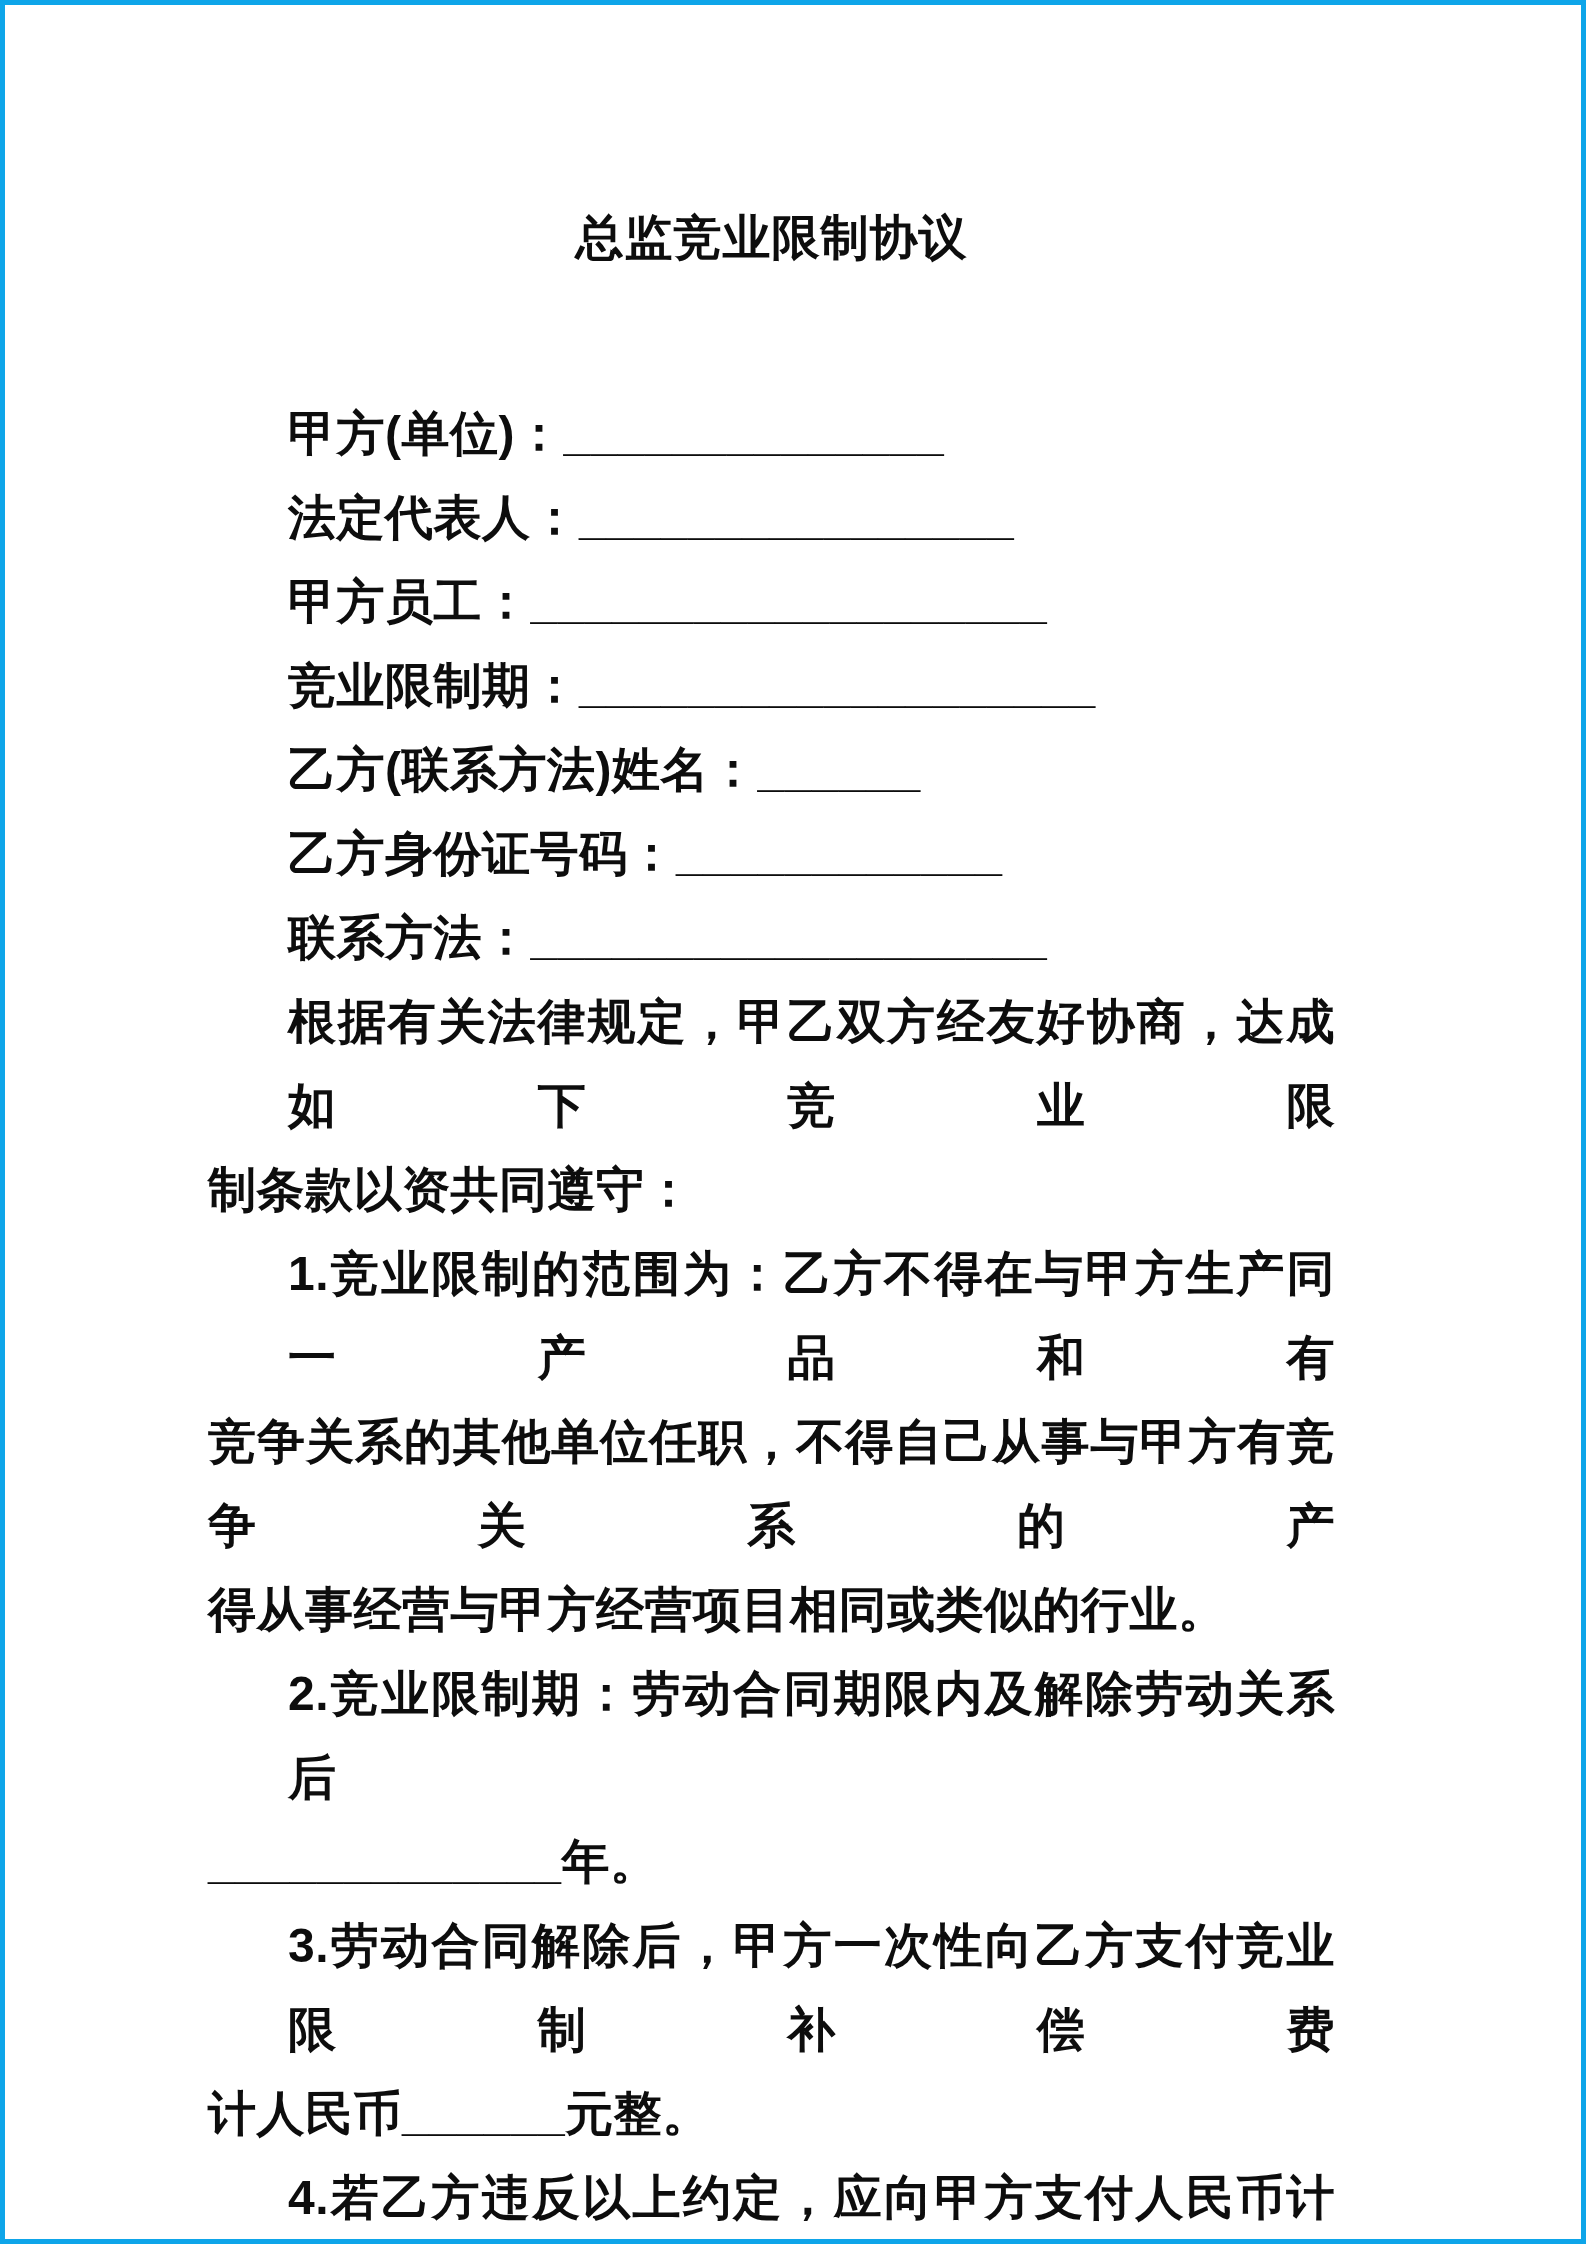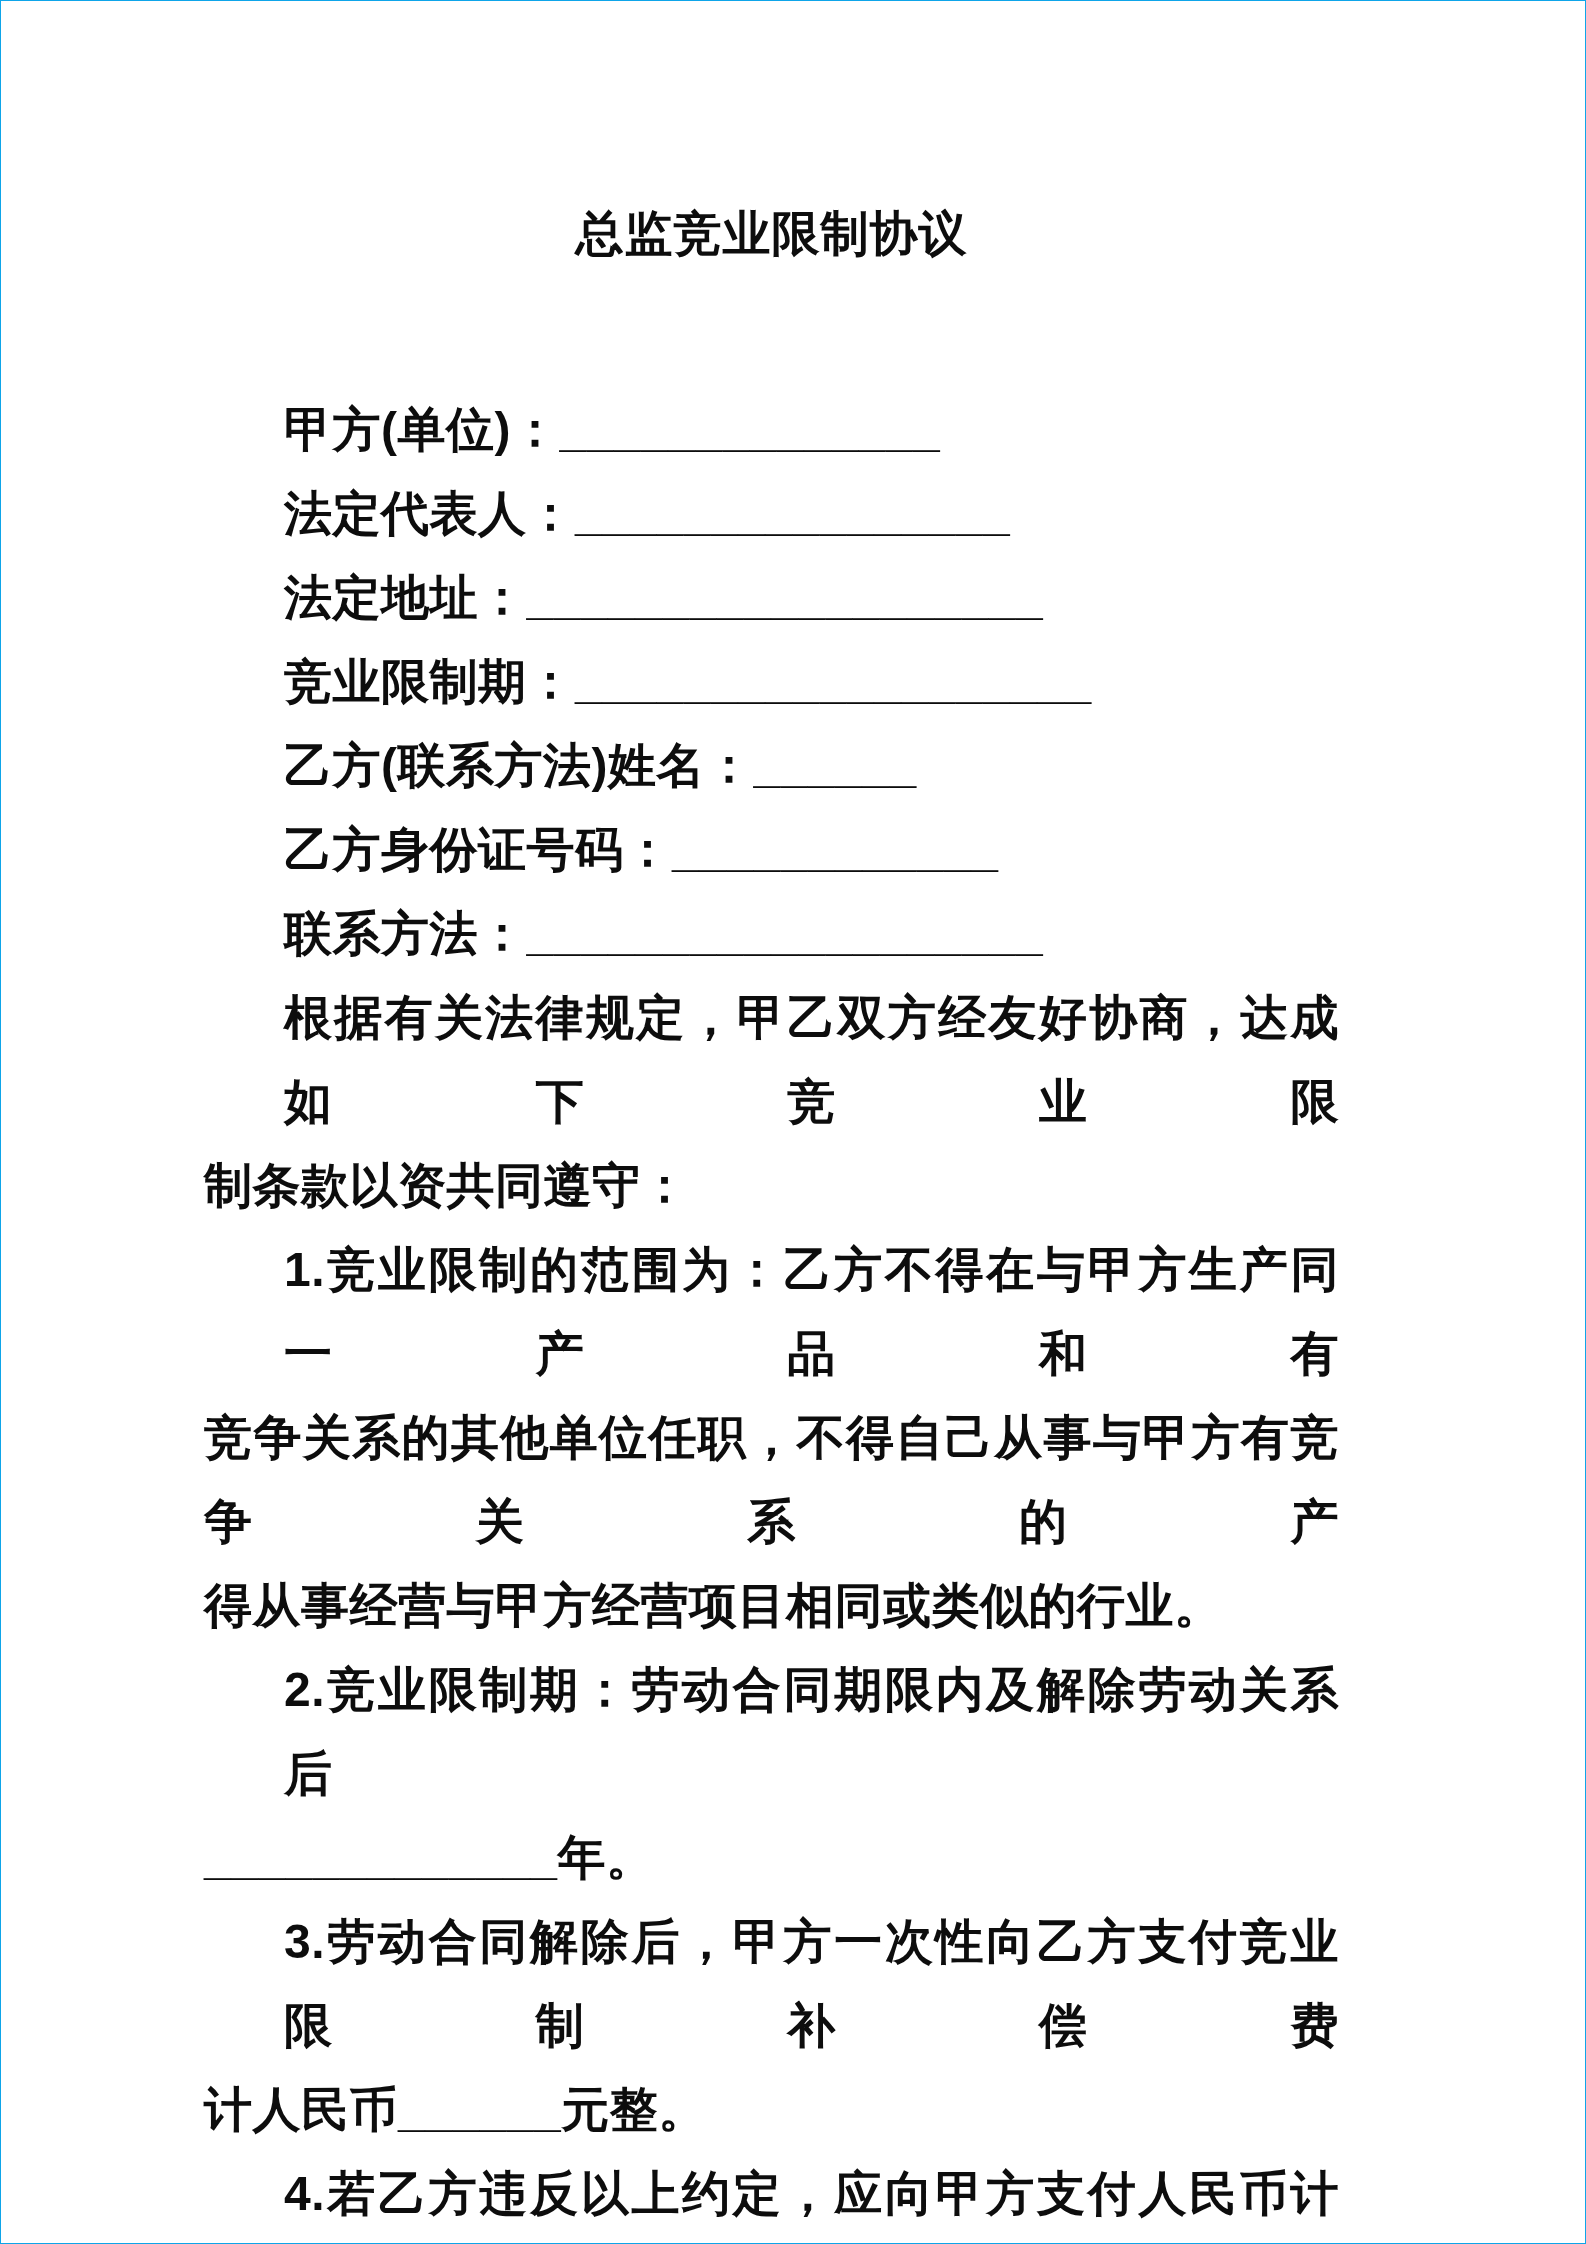--- a/index.html
+++ b/index.html
@@ -2,21 +2,21 @@
 <html><head>
 <meta charset="utf-8">
 <style>
   html, body { margin: 0; padding: 0; background: #ffffff; }
   .page {
     position: relative;
     width: 1586px;
     height: 2244px;
     box-sizing: border-box;
     background: #ffffff;
-    border: 1px solid #0ea5e9;
+    border: 5px solid #0ea5e9;
     padding: 206px 246px 0 203px;
     font-family: "Liberation Sans", sans-serif;
     font-weight: 700;
     color: #0d0d0d;
     overflow: hidden;
   }
   .doc-title {
     margin: 0;
     font-size: 48px;
     line-height: 54px;
@@ -42,21 +42,21 @@
   }
 </style>
 </head>
 <body>
 
 <div class="page">
   <h1 class="doc-title">总监竞业限制协议</h1>
   <div class="doc-body">
     <div class="line indent">甲方(单位)：______________</div>
     <div class="line indent">法定代表人：________________</div>
-    <div class="line indent">法定地址：___________________</div>
+    <div class="line indent">甲方员工：___________________</div>
     <div class="line indent">竞业限制期：___________________</div>
     <div class="line indent">乙方(联系方法)姓名：______</div>
     <div class="line indent">乙方身份证号码：____________</div>
     <div class="line indent">联系方法：___________________</div>
     <div class="line indent just">根据有关法律规定，甲乙双方经友好协商，达成如下竞业限</div>
     <div class="line">制条款以资共同遵守：</div>
     <div class="line indent just">1.竞业限制的范围为：乙方不得在与甲方生产同一产品和有</div>
     <div class="line just">竞争关系的其他单位任职，不得自己从事与甲方有竞争关系的产</div>
     <div class="line">得从事经营与甲方经营项目相同或类似的行业。</div>
     <div class="line indent just">2.竞业限制期：劳动合同期限内及解除劳动关系后</div>

